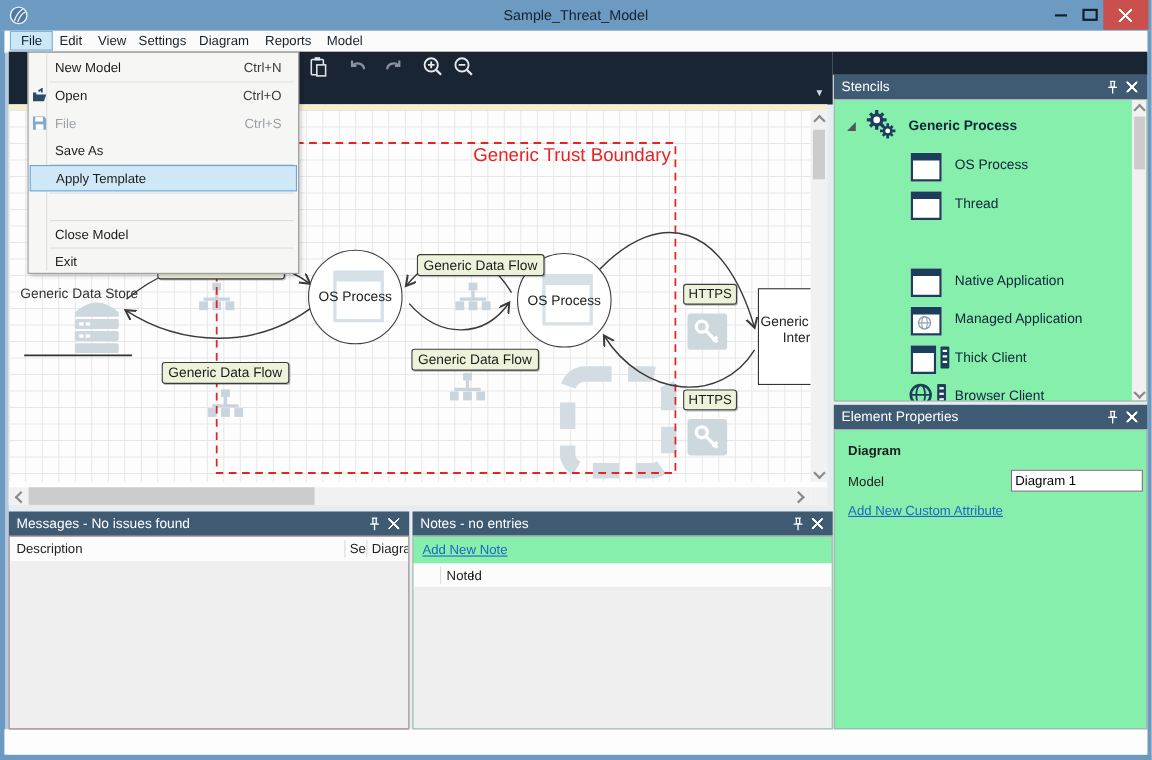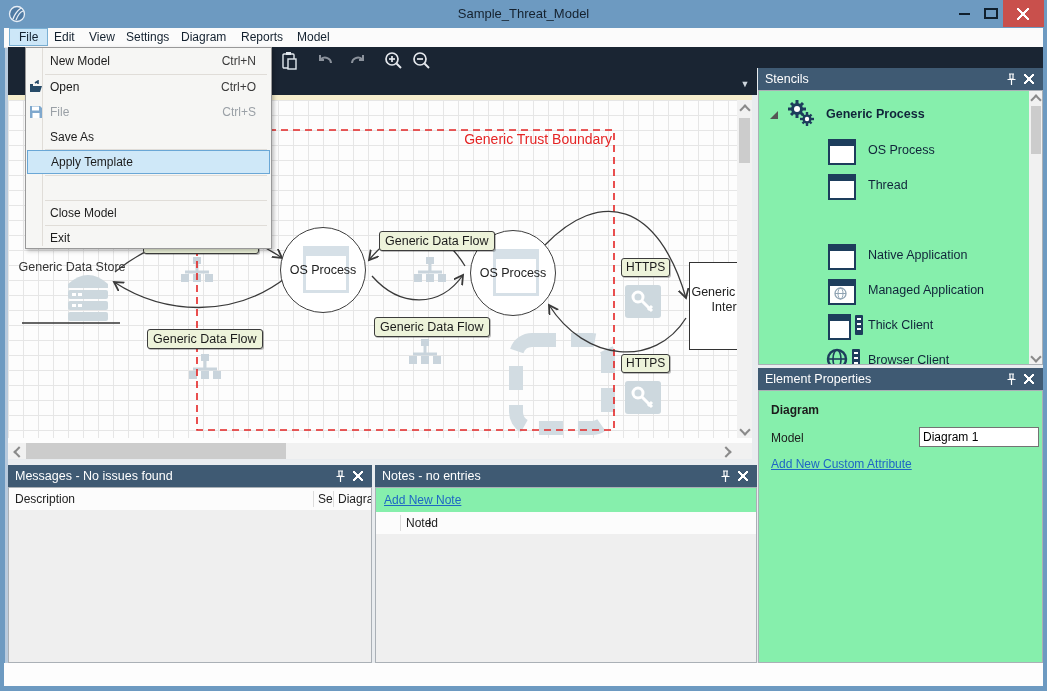--- a/index.html
+++ b/index.html
@@ -44,21 +44,21 @@
   #grid{left:0;top:5px;width:729px;height:338px;overflow:hidden;background:#fdfdfd;
      background-image:linear-gradient(#e6e6e6 1px,transparent 1px),linear-gradient(90deg,#e6e6e6 1px,transparent 1px);
      background-size:15px 15px;}
   .node-circle{position:absolute;width:84px;height:84px;border-radius:50%;border:1.3px solid #3d3d3d;
      background:#fff;display:flex;align-items:center;justify-content:center;font-size:12.5px;color:#222;}
   .win-mark{position:absolute;width:40px;height:34px;border:3px solid #d6e0e7;border-top:10px solid #d6e0e7;background:#fff;}
   .flow-label{position:absolute;height:16px;line-height:16px;background:#edf3da;border:1.4px solid #3c3c3c;
      border-radius:3px;padding:1px 5px;font-size:12.5px;color:#1b1b1b;white-space:nowrap;box-shadow:1px 1px 0 rgba(0,0,0,.25);}
   .https-label{position:absolute;height:15px;line-height:15px;background:#edf3da;border:1.4px solid #3c3c3c;
      border-radius:3px;padding:1px 4px;font-size:12px;color:#1b1b1b;box-shadow:1px 1px 0 rgba(0,0,0,.25);}
-  #tb-label{position:absolute;left:420px;top:31px;width:184px;text-align:right;color:#e42424;font-size:14px;}
+  #tb-label{position:absolute;left:420px;top:31px;width:184px;text-align:center;color:#e42424;font-size:17px;}
   #store-label{position:absolute;left:10px;top:160px;width:108px;text-align:center;color:#333;font-size:12.5px;line-height:15px;}
   #interactor{position:absolute;left:681px;top:162px;width:96px;height:86px;border:1.3px solid #333;background:#fff;}
   #interactor-text{position:absolute;left:0;top:22px;width:96px;text-align:center;font-size:12.5px;color:#222;line-height:15px;}
   .key-badge{position:absolute;width:36px;height:33px;background:#cdd8de;border-radius:3px;}
   .flow-mark{position:absolute;width:34px;height:34px;}
   .vscroll{background:#f1f1f1;}
   .hscroll{background:#f1f1f1;}
   .scroll-thumb{position:absolute;background:#cccccc;}
   .chev{position:absolute;width:6px;height:6px;border-left:2px solid #8a8a8a;border-bottom:2px solid #8a8a8a;}
   .chev.up{transform:rotate(135deg);}

